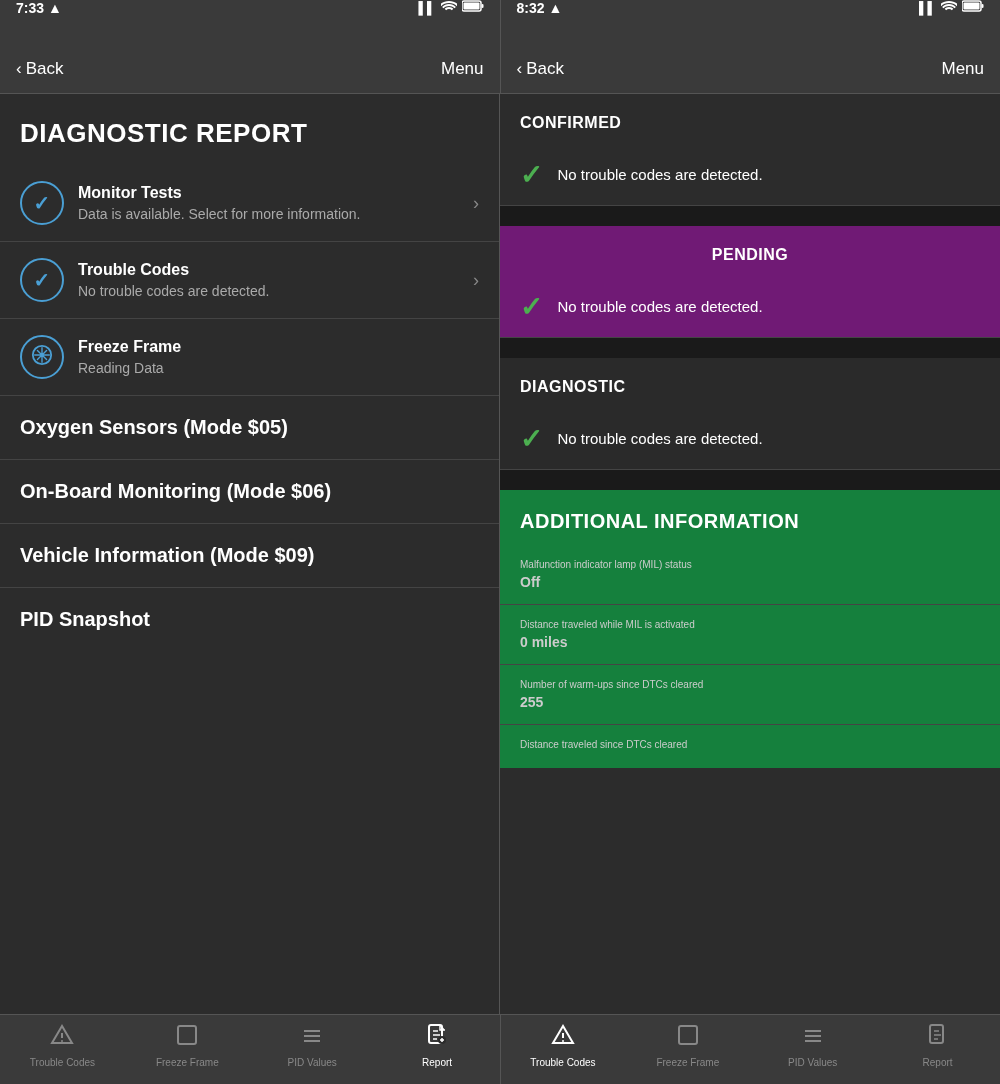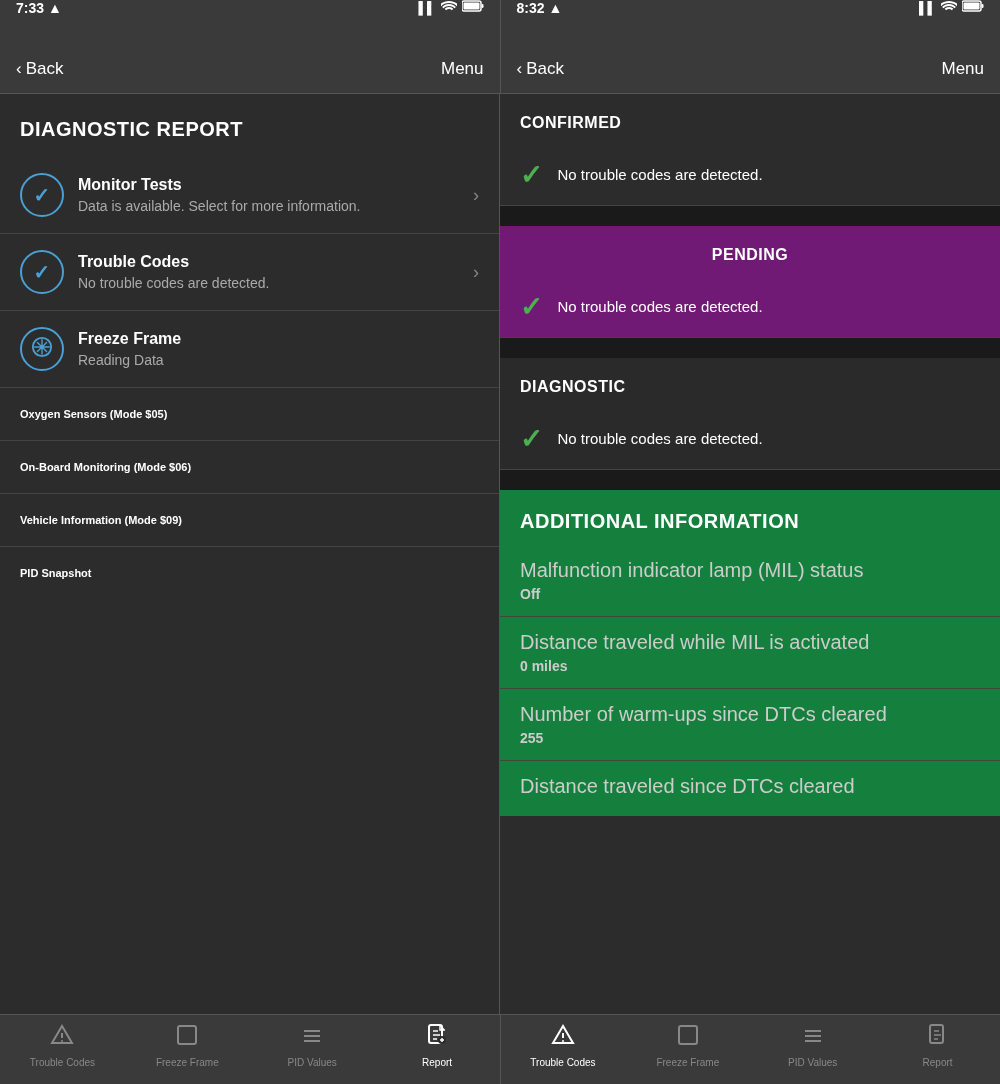--- a/index.html
+++ b/index.html
@@ -70,21 +70,21 @@
       width: 500px;
       background: #2c2c2c;
       border-right: 1px solid #555;
       overflow-y: auto;
       display: flex;
       flex-direction: column;
     }
 
     .panel-title {
       color: #fff;
-      font-size: 20px;
+      font-size: 26px;
       font-weight: 700;
       padding: 24px 20px 16px;
       letter-spacing: 0.5px;
     }
 
     .menu-item {
       display: flex;
       align-items: center;
       padding: 16px 20px;
       border-bottom: 1px solid #444;
@@ -127,21 +127,21 @@
     }
 
     .section-item {
       display: flex;
       align-items: center;
       padding: 20px 20px;
       border-bottom: 1px solid #444;
     }
     .section-item-title {
       color: #fff;
-      font-size: 11px;
+      font-size: 20px;
       font-weight: 700;
     }
 
     
     .right-panel {
       flex: 1;
       background: #2c2c2c;
       overflow-y: auto;
       display: flex;
       flex-direction: column;
@@ -179,21 +179,21 @@
       padding: 20px 20px 12px;
       letter-spacing: 0.5px;
     }
 
     .info-item {
       padding: 14px 20px;
       border-bottom: 1px solid #444;
     }
     .info-item-title {
       color: #ccc;
-      font-size: 20px;
+      font-size: 10px;
       margin-bottom: 4px;
     }
     .info-item-value {
       color: #ccc;
       font-size: 14px;
       font-weight: 600;
     }
 
     
     .tab-bar {

